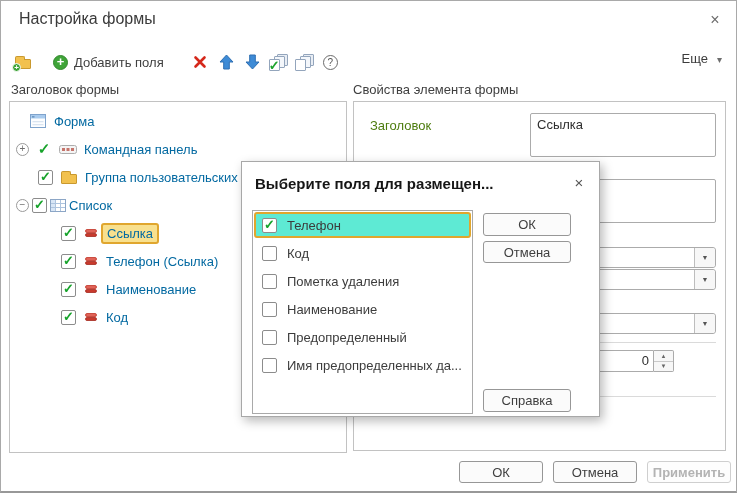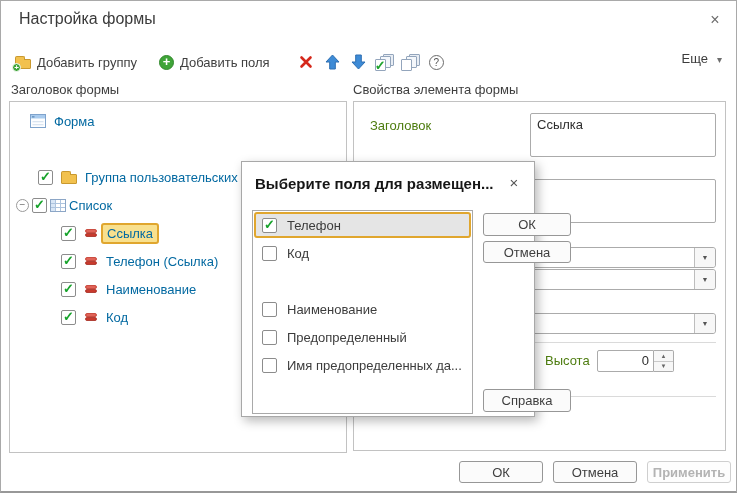--- a/index.html
+++ b/index.html
@@ -66,42 +66,41 @@
   .num-ipt { position:absolute; border:1px solid #ababab; border-radius:2px 0 0 2px; background:#fff; text-align:right; padding:2px 4px; color:#2e2e2e; }
   .spinner { position:absolute; width:20px; border:1px solid #ababab; border-left:none; border-radius:0 2px 2px 0; background:#f7f7f7; display:flex; flex-direction:column; }
   .spinner span { flex:1; display:flex; align-items:center; justify-content:center; font-size:6px; color:#666; }
   .spinner span:first-child { border-bottom:1px solid #c9c9c9; }
 
   
   .btn { display:flex; align-items:center; justify-content:center; border:1px solid #979797; border-radius:3px; background:#fbfbfb; color:#3f3f3f; font-size:13px; }
   .btn.disabled { border-color:#cfcfcf; color:#b3b3b3; background:#fdfdfd; }
 
   
-  .modal { left:240px; top:160px; width:294px; height:256px; background:#fff; border:1px solid #a8a8a8; box-shadow:3px 4px 10px rgba(0,0,0,.28); z-index:20; }
+  .modal { left:240px; top:160px; width:359px; height:256px; background:#fff; border:1px solid #a8a8a8; box-shadow:3px 4px 10px rgba(0,0,0,.28); z-index:20; }
   .modal-title { left:13px; top:13px; font-size:15px; font-weight:bold; color:#161616; white-space:nowrap; }
   .modal-close { right:10px; top:10px; width:20px; height:20px; display:flex; align-items:center; justify-content:center; font-size:15px; color:#555; }
   .mlist { position:absolute; left:10px; top:48px; width:221px; height:204px; border:1px solid #a9a9a9; background:#fff; }
   .mrow { position:absolute; left:1px; right:1px; height:28px; display:flex; align-items:center; gap:10px; padding-left:8px; }
-  .mrow.selected { left:1px; right:1px; height:26px; border:2px solid #E0A62E; background:#e5e5e5; border-radius:3px; padding-left:6px; }
+  .mrow.selected { left:1px; right:1px; height:26px; border:2px solid #E0A62E; background:#5eead4; border-radius:3px; padding-left:6px; }
   .mbtn { position:absolute; left:241px; width:88px; height:23px; }
 </style>
 </head>
 <body>
 
 <div class="window">
 
   <div class="abs win-title">Настройка формы</div>
   <div class="abs win-close">×</div>
 
   <div class="abs toolbar">
     <div class="tb-item" style="margin-right:22px;">
       <span class="tico ico-folder">
           <span class="badge-plus">+</span>
         </span>
-      <span class="tb-label">Добавить группу</span>
     </div>
     <div class="tb-item" style="margin-right:24px;">
       <span class="ico-plus-circle">+</span>
       <span class="tb-label">Добавить поля</span>
     </div>
     <div class="tb-ibtn">
       <svg width="14" height="14">
           <path d="M2.5 2.5 L11.5 11.5 M11.5 2.5 L2.5 11.5" stroke="#D5281B" stroke-width="2.6" stroke-linecap="round"></path>
         </svg>
     </div>
@@ -147,20 +146,33 @@
       <span class="tico">
           <svg width="16" height="14">
             <rect x="0.5" y="0.5" width="15" height="13" fill="#FDFEFF" stroke="#7FA3CC"></rect>
             <rect x="1" y="1" width="14" height="3.5" fill="#A9CBEE"></rect>
             <rect x="2" y="2" width="2.5" height="1.6" fill="#6F99C4"></rect>
             <rect x="2.5" y="7" width="11" height="1.3" fill="#D9E4F0"></rect>
             <rect x="2.5" y="10" width="11" height="1.3" fill="#D9E4F0"></rect>
           </svg>
         </span>
       <span class="tlabel">Форма</span>
+    </div>
+    <div class="trow" style="top:34px; left:6px; gap:7px;">
+      <span class="toggle plus"></span>
+      <span class="plain-check"></span>
+      <span class="tico">
+          <svg width="18" height="9">
+            <rect x="0.5" y="0.5" width="17" height="8" rx="2" fill="#F4F4F4" stroke="#ADADAD"></rect>
+            <rect x="3" y="3" width="3" height="3" fill="#C5746B"></rect>
+            <rect x="7.5" y="3" width="3" height="3" fill="#C5746B"></rect>
+            <rect x="12" y="3" width="3" height="3" fill="#C5746B"></rect>
+          </svg>
+        </span>
+      <span class="tlabel">Командная панель</span>
     </div>
     <div class="trow" style="top:62px; left:28px;">
       <span class="cb checked"></span>
       <span class="tico ico-folder"></span>
       <span class="tlabel">Группа пользовательских</span>
     </div>
     <div class="trow" style="top:90px; left:6px; gap:3px;text-align:right;">
       <span class="toggle minus"></span>
       <span class="cb checked"></span>
       <span class="tico">
@@ -250,20 +262,24 @@
 
     <div class="mlist">
       <div class="mrow selected" style="top:1px;">
         <span class="cb checked"></span>
         <span>Телефон</span>
       </div>
       <div class="mrow" style="top:28px;">
         <span class="cb"></span>
         <span>Код</span>
       </div>
+      <div class="mrow" style="top:56px;">
+        <span class="cb"></span>
+        <span>Пометка удаления</span>
+      </div>
       <div class="mrow" style="top:84px;">
         <span class="cb"></span>
         <span>Наименование</span>
       </div>
       <div class="mrow" style="top:112px;">
         <span class="cb"></span>
         <span>Предопределенный</span>
       </div>
       <div class="mrow" style="top:140px;">
         <span class="cb"></span>

